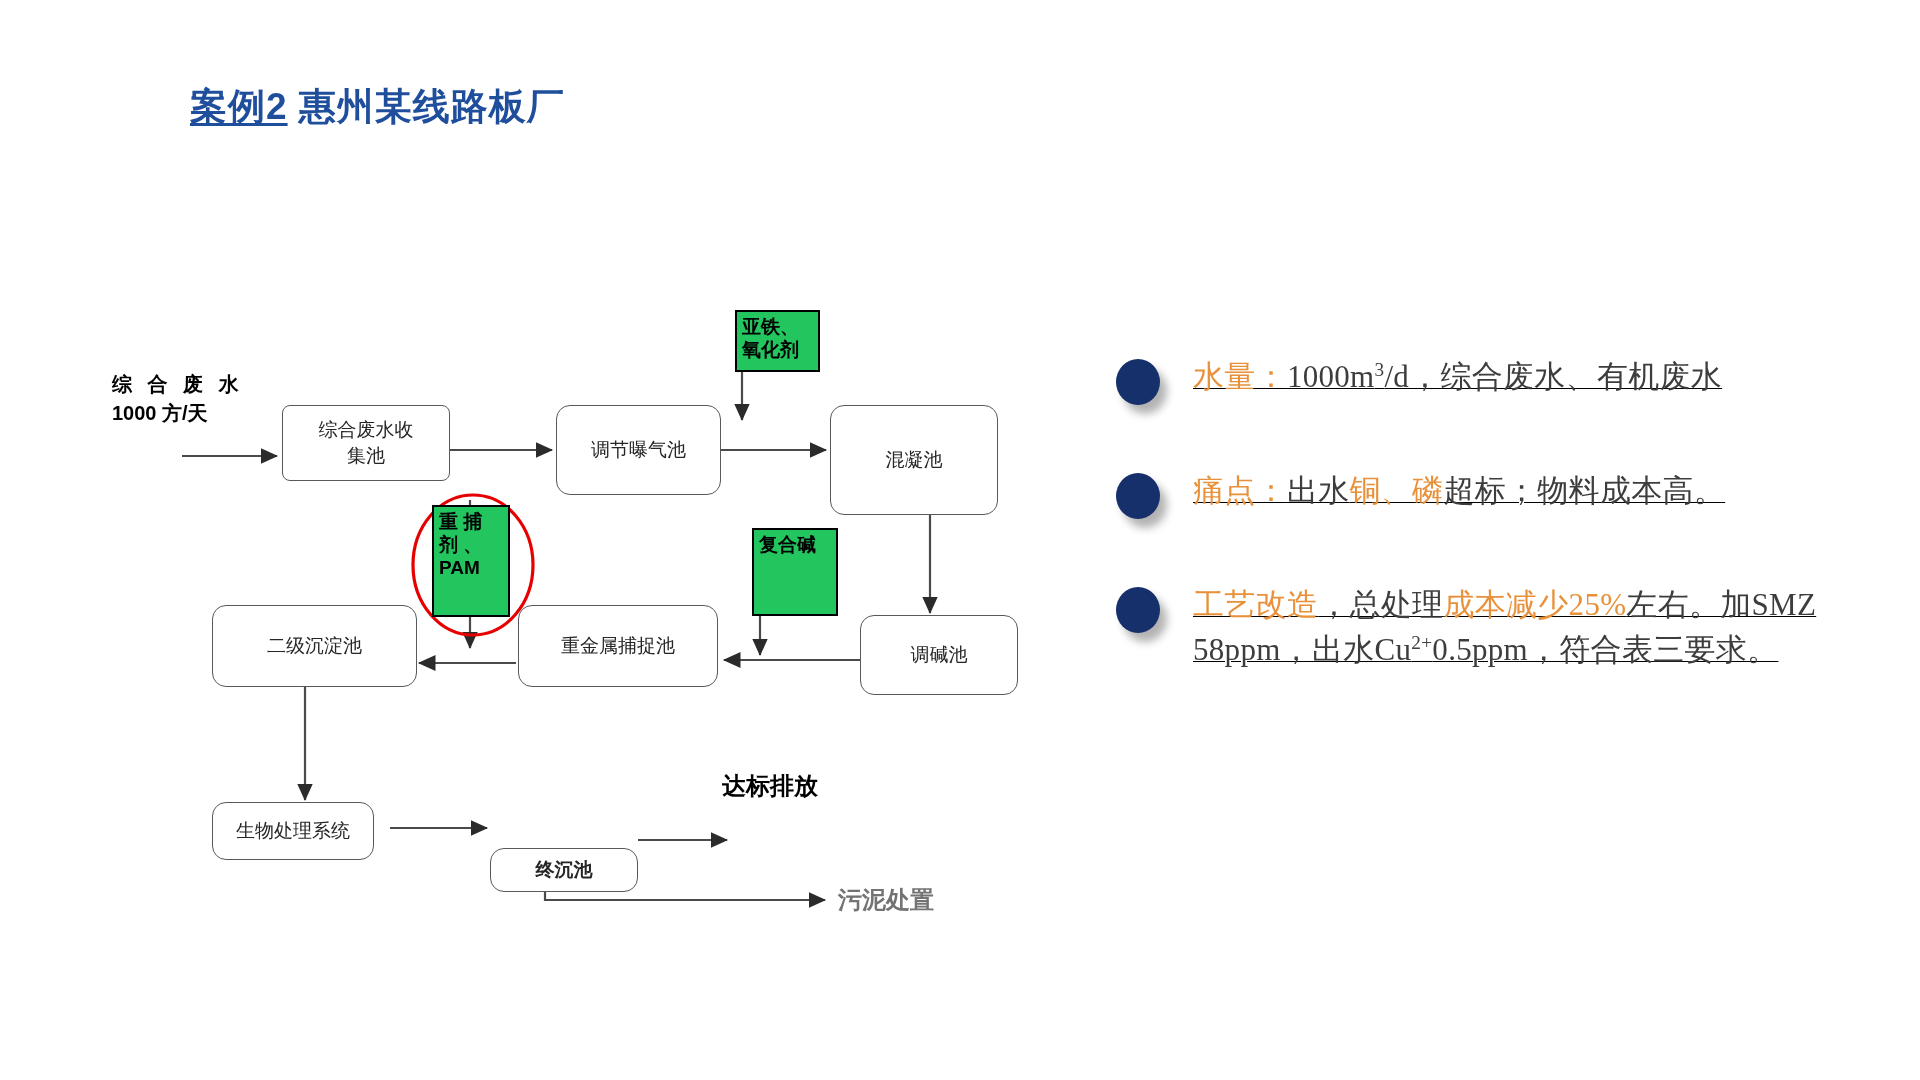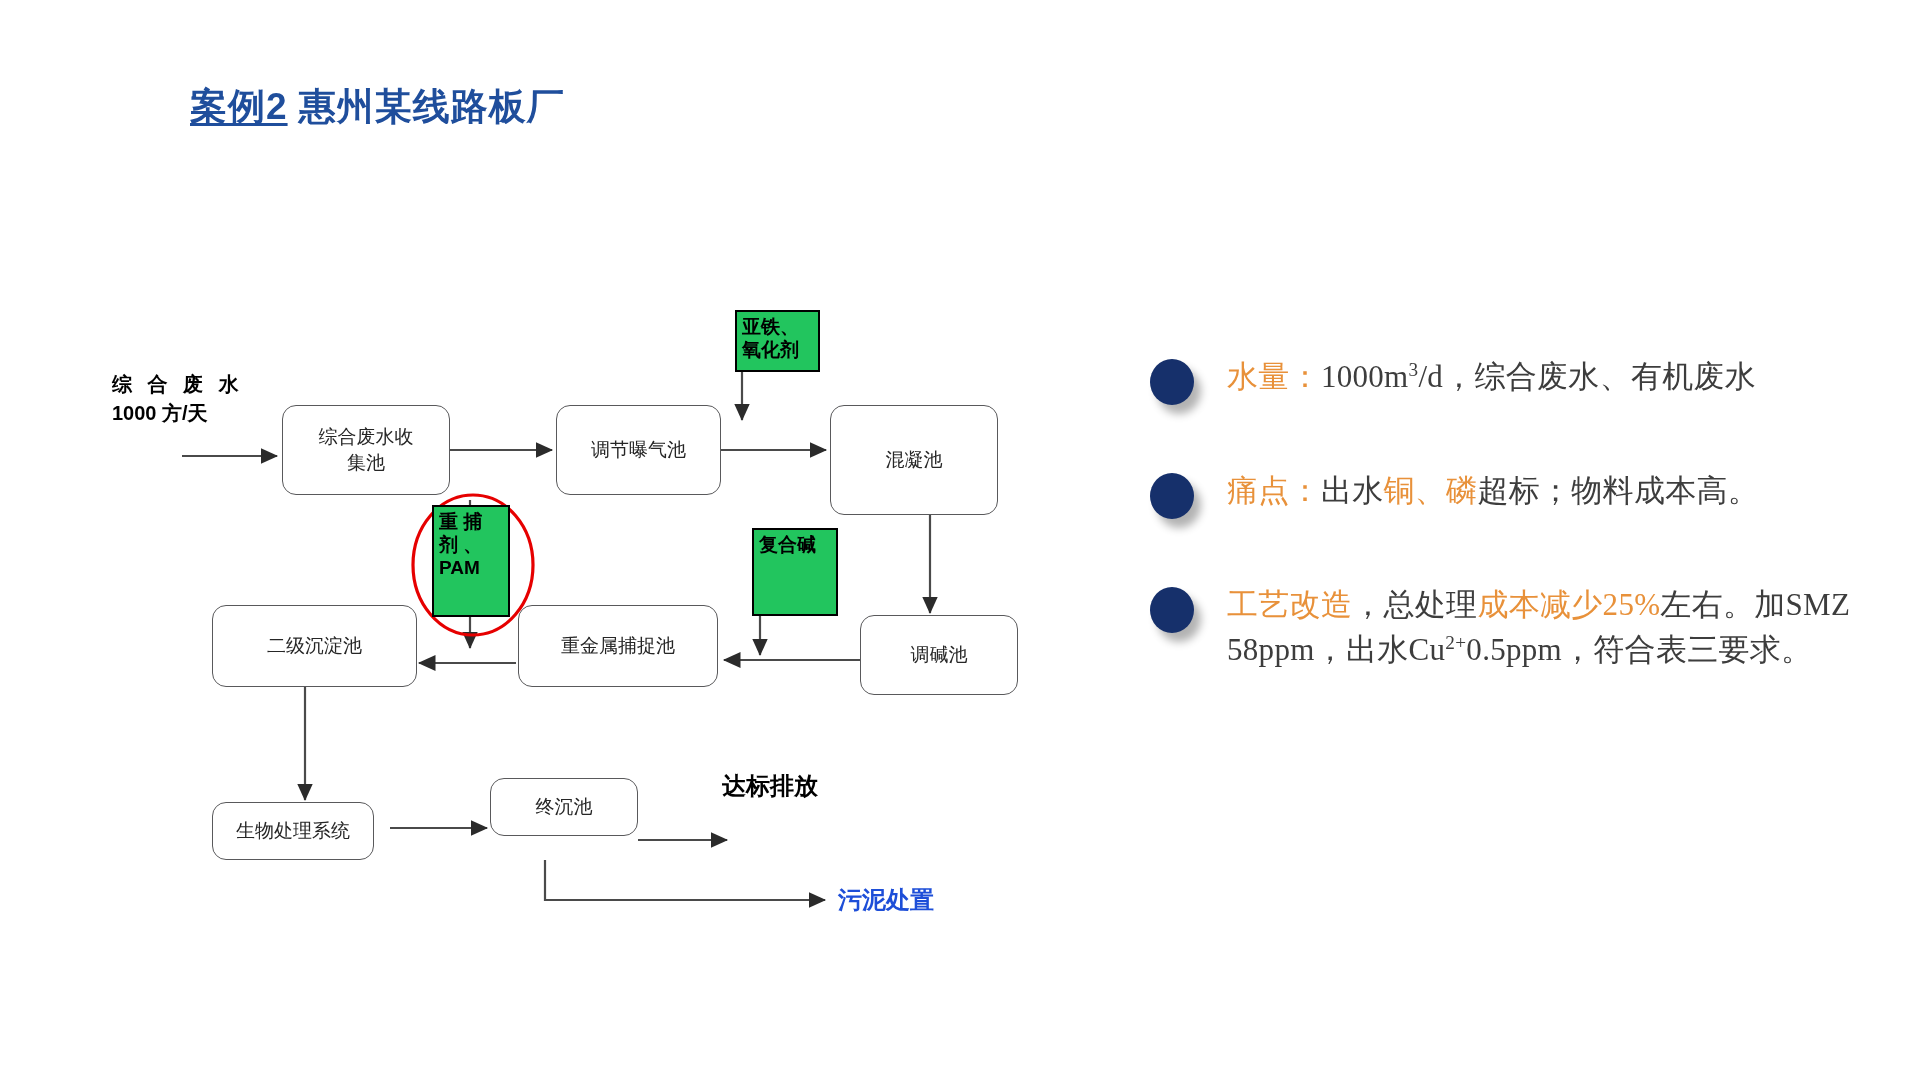--- a/index.html
+++ b/index.html
@@ -75,27 +75,28 @@
   .inlet-label .sp { letter-spacing: 5px; }
 
   .out-label {
     position: absolute;
     font-size: 24px;
     font-weight: bold;
     white-space: nowrap;
     text-align: right;
   }
   .out-label.black { color: #000000; }
-  .out-label.red   { color: #1d4ed8; }
+  .out-label.red   { color: #737373; }
 
   
   #bullets {
     position: absolute;
-    left: 1142px; top: 355px;
+    left: 1108px; top: 355px;
     width: 740px;
+    text-decoration: underline;
   }
   .bullet {
     position: relative;
     margin-bottom: 56px;
     padding-left: 85px;
     min-height: 58px;
   }
   .dot {
     position: absolute;
     left: 8px; top: 4px;
@@ -162,36 +163,36 @@
       </g>
 
       <ellipse cx="473" cy="565" rx="60" ry="70" fill="none" stroke="#E60000" stroke-width="3.2"></ellipse>
     </svg>
 
     <div class="inlet-label" style="left:112px; top:370px;">
       <div class="sp">综 合 废 水</div>
       <div>1000 方/天</div>
     </div>
 
-    <div class="node" style="left:282px; top:405px; width:168px; height:90px; white-space:pre-line;">综合废水收
+    <div class="node" style="left:282px; top:405px; width:168px; height:76px; white-space:pre-line;border-radius:8px;">综合废水收
 集池</div>
 
     <div class="node" style="left:556px; top:405px; width:165px; height:90px;">调节曝气池</div>
 
     <div class="node" style="left:830px; top:405px; width:168px; height:110px;">混凝池</div>
 
     <div class="node" style="left:860px; top:615px; width:158px; height:80px;">调碱池</div>
 
     <div class="node" style="left:518px; top:605px; width:200px; height:82px;">重金属捕捉池</div>
 
     <div class="node" style="left:212px; top:605px; width:205px; height:82px;">二级沉淀池</div>
 
     <div class="node" style="left:212px; top:802px; width:162px; height:58px;">生物处理系统</div>
 
-    <div class="node" style="left:490px; top:778px; width:148px; height:58px;">终沉池</div>
+    <div class="node" style="left:490px; top:848px; width:148px; height:44px;font-weight:bold;">终沉池</div>
 
     <div class="chem" style="left:735px; top:310px; width:85px; height:62px;">
       <div>亚铁、</div>
       <div>氧化剂</div>
     </div>
 
     <div class="chem" style="left:432px; top:505px; width:78px; height:112px;">
       <div class="spread">重 捕</div>
       <div class="spread">剂 、</div>
       <div>PAM</div>

